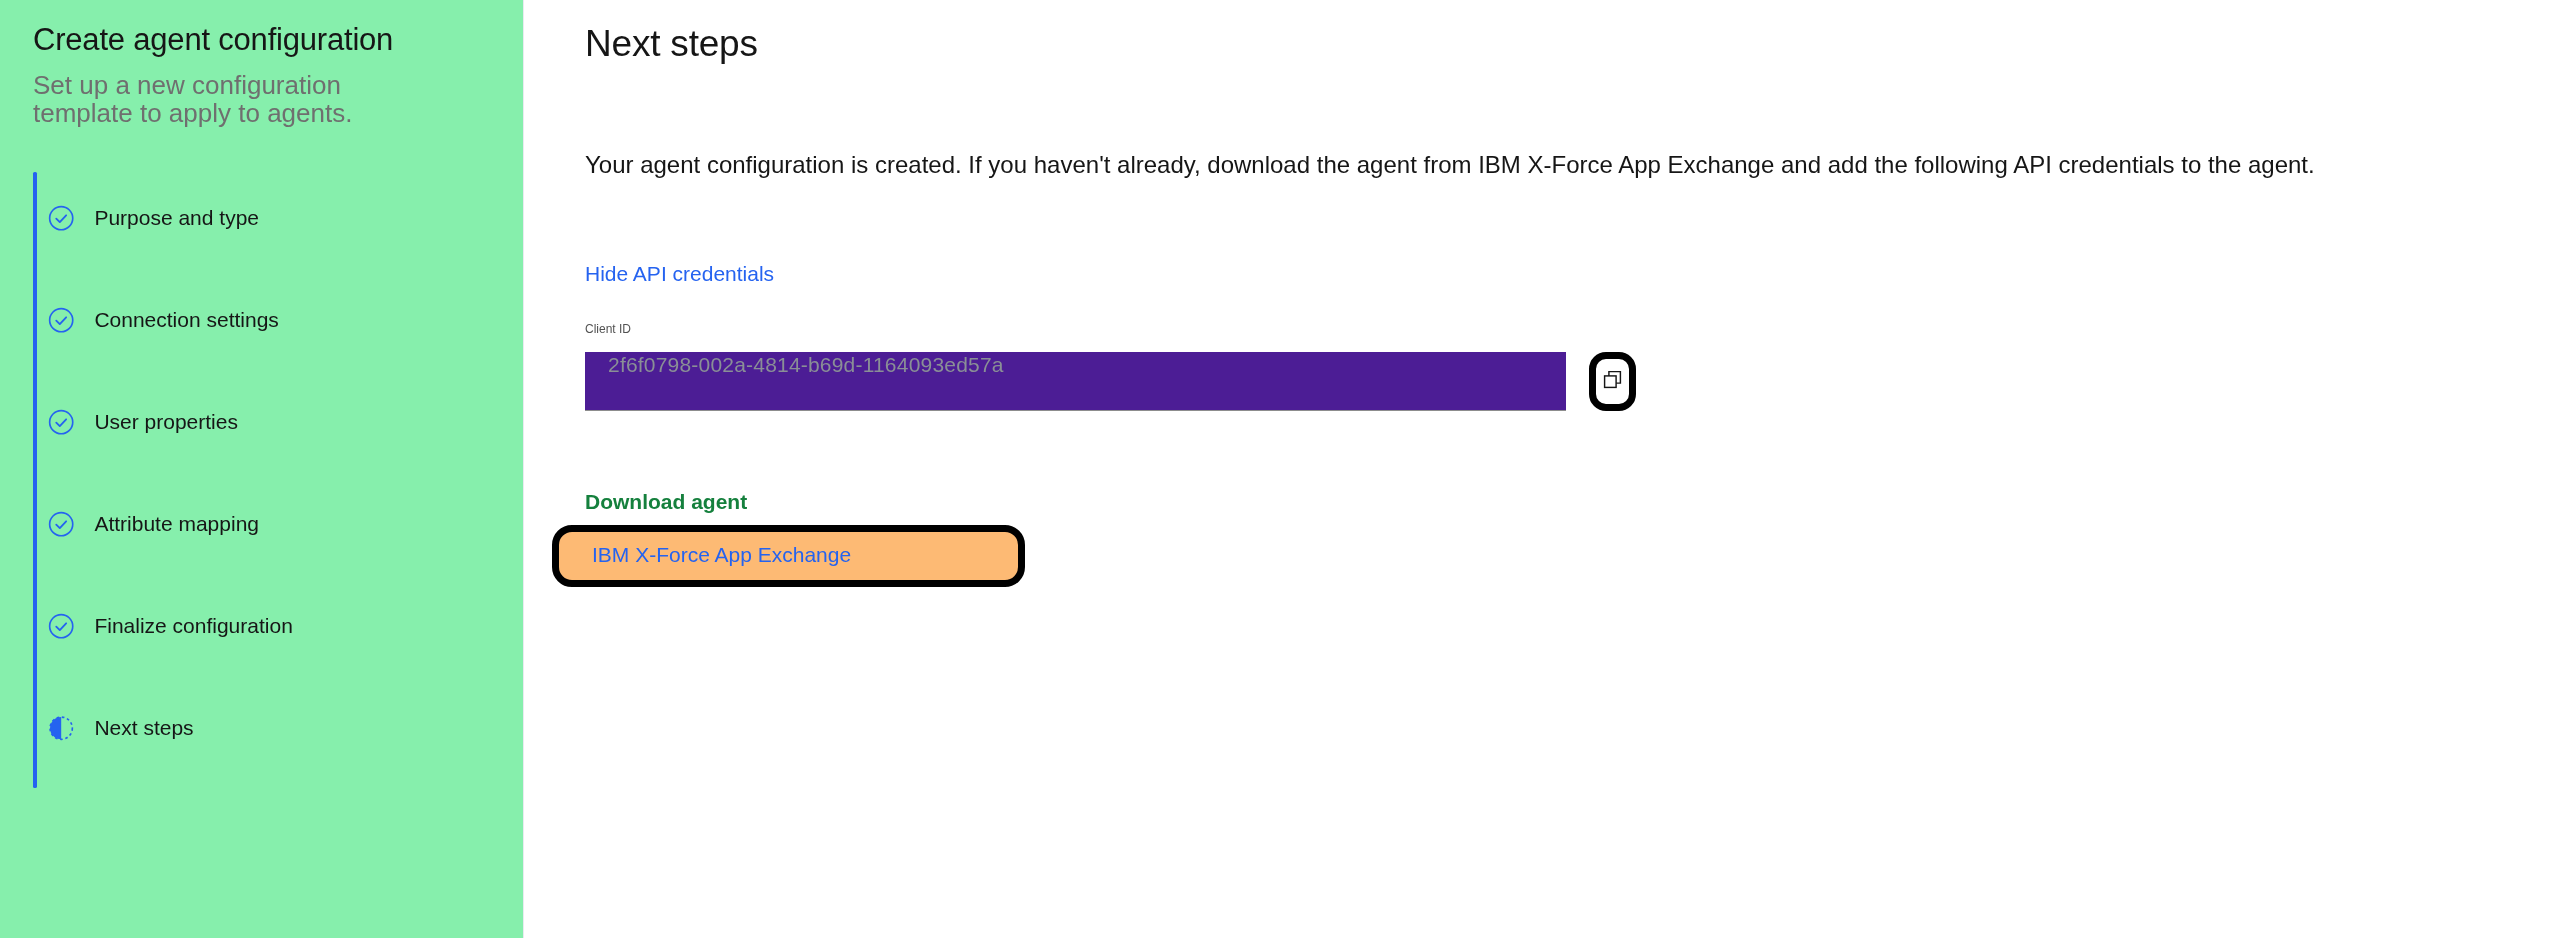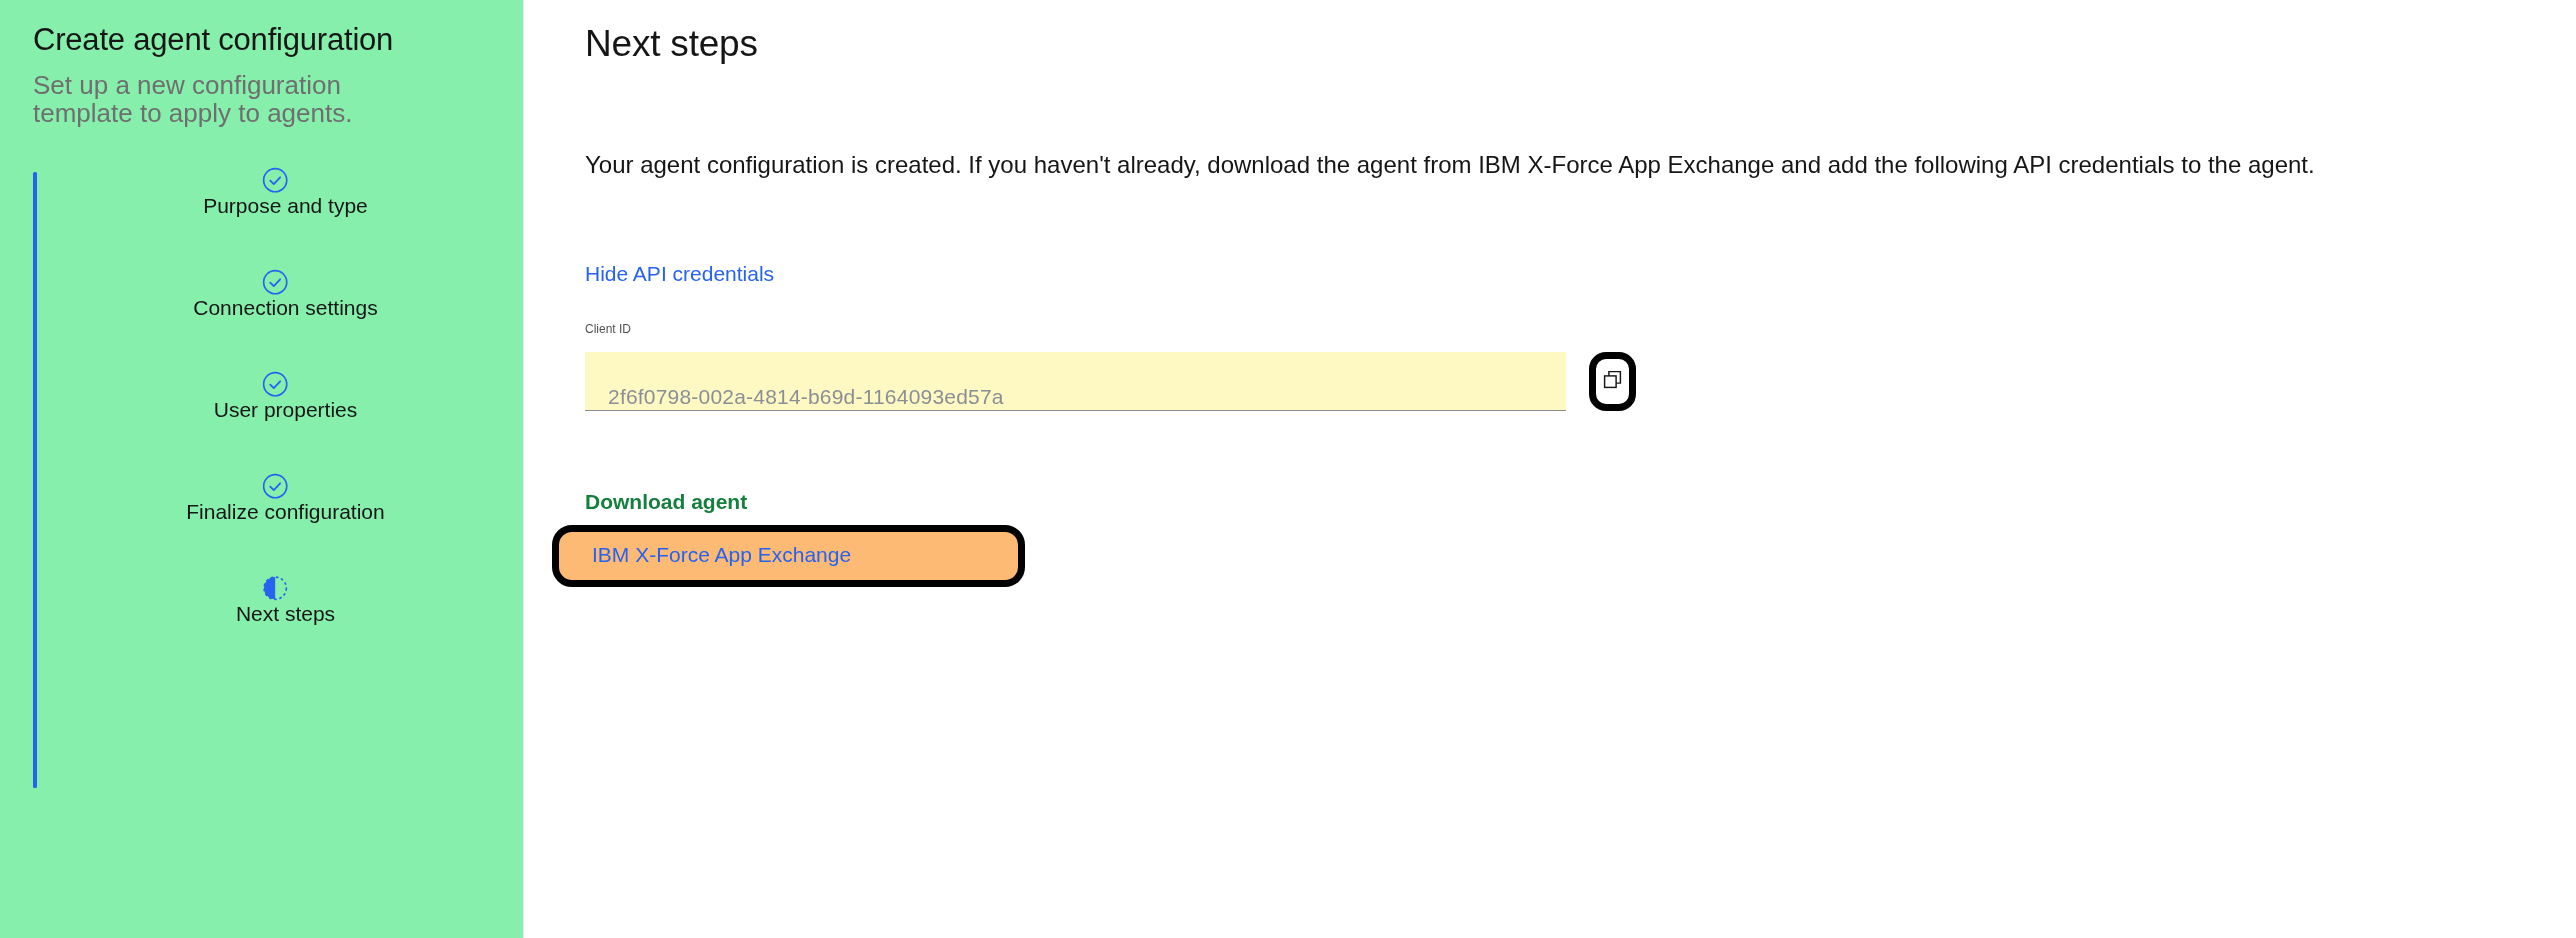--- a/index.html
+++ b/index.html
@@ -75,21 +75,20 @@
     border-radius: 1.6px;
   }
 
   .progress-item {
     position: relative;
     display: flex;
     align-items: center;
     height: 102px;
     padding-left: 48px;
     box-sizing: border-box;
-    flex-direction: column;
   }
 
   .progress-icon {
     flex: 0 0 auto;
     width: 26.4px;
     height: 26.4px;
     margin-right: 20px;
     display: block;
   }
 
@@ -155,25 +154,25 @@
   .field-row {
     display: flex;
     align-items: flex-start;
   }
 
   .text-input {
     position: relative;
     box-sizing: border-box;
     width: 981px;
     height: 59px;
-    background: #fef9c3;
+    background: #4c1d95;
     border: none;
     border-bottom: 0.8px solid #8d8d8d;
     display: flex;
-    align-items: flex-end;
+    align-items: flex-start;
     padding: 0 23px;
   }
 
   .text-input .value {
     font-size: 21px;
     line-height: 26.4px;
     color: #8a8f96;
     font-weight: 400;
     letter-spacing: 0.2px;
     white-space: nowrap;
@@ -287,20 +286,29 @@
       <div class="progress-item">
         <span class="progress-icon">
           <svg viewBox="0 0 32 32" width="26.4" height="26.4" aria-hidden="true">
             <circle cx="16" cy="16" r="14" fill="none" stroke="#2563f0" stroke-width="2"></circle>
             <polyline points="10,16.5 14.3,20.8 22,12.5" fill="none" stroke="#2563f0" stroke-width="2.2" stroke-linecap="round" stroke-linejoin="round"></polyline>
           </svg>
         </span>
         <span class="progress-label">User properties</span>
       </div>
 
+      <div class="progress-item">
+        <span class="progress-icon">
+          <svg viewBox="0 0 32 32" width="26.4" height="26.4" aria-hidden="true">
+            <circle cx="16" cy="16" r="14" fill="none" stroke="#2563f0" stroke-width="2"></circle>
+            <polyline points="10,16.5 14.3,20.8 22,12.5" fill="none" stroke="#2563f0" stroke-width="2.2" stroke-linecap="round" stroke-linejoin="round"></polyline>
+          </svg>
+        </span>
+        <span class="progress-label">Attribute mapping</span>
+      </div>
 
       <div class="progress-item">
         <span class="progress-icon">
           <svg viewBox="0 0 32 32" width="26.4" height="26.4" aria-hidden="true">
             <circle cx="16" cy="16" r="14" fill="none" stroke="#2563f0" stroke-width="2"></circle>
             <polyline points="10,16.5 14.3,20.8 22,12.5" fill="none" stroke="#2563f0" stroke-width="2.2" stroke-linecap="round" stroke-linejoin="round"></polyline>
           </svg>
         </span>
         <span class="progress-label">Finalize configuration</span>
       </div>

